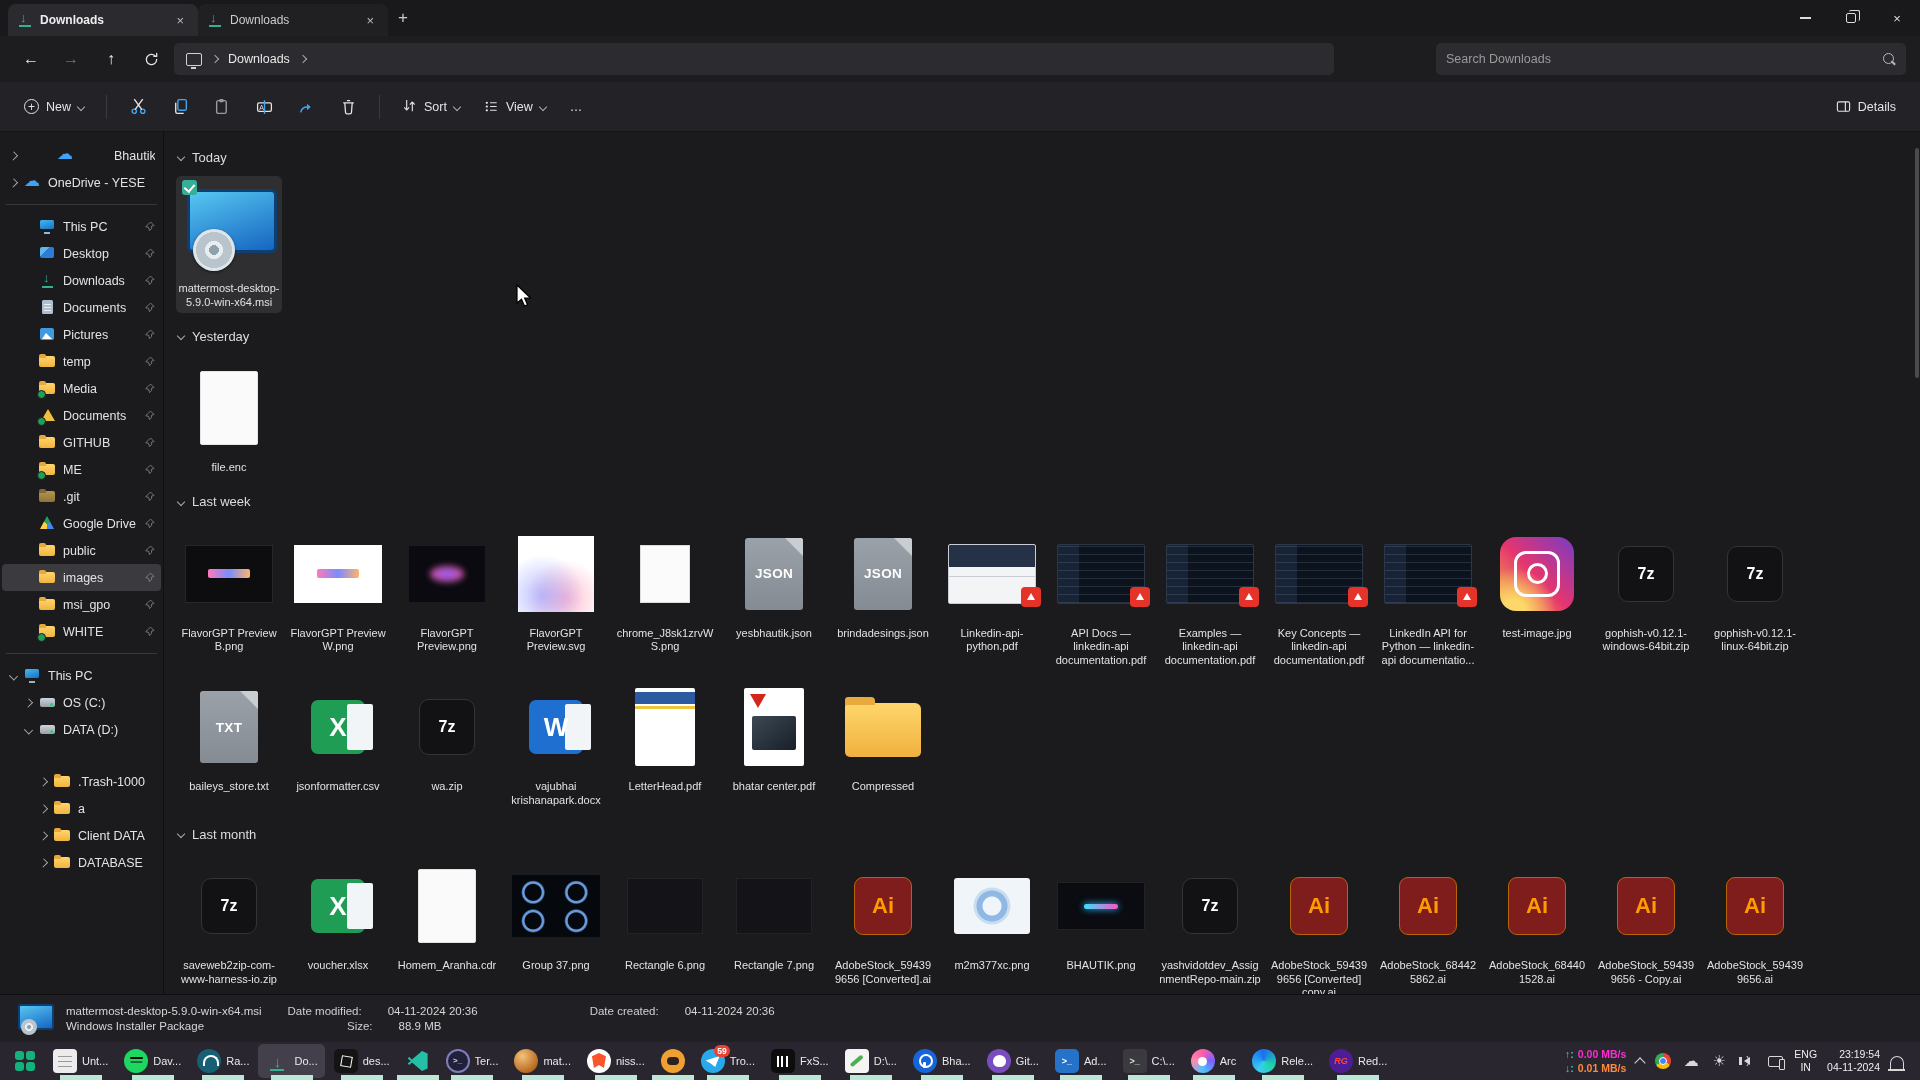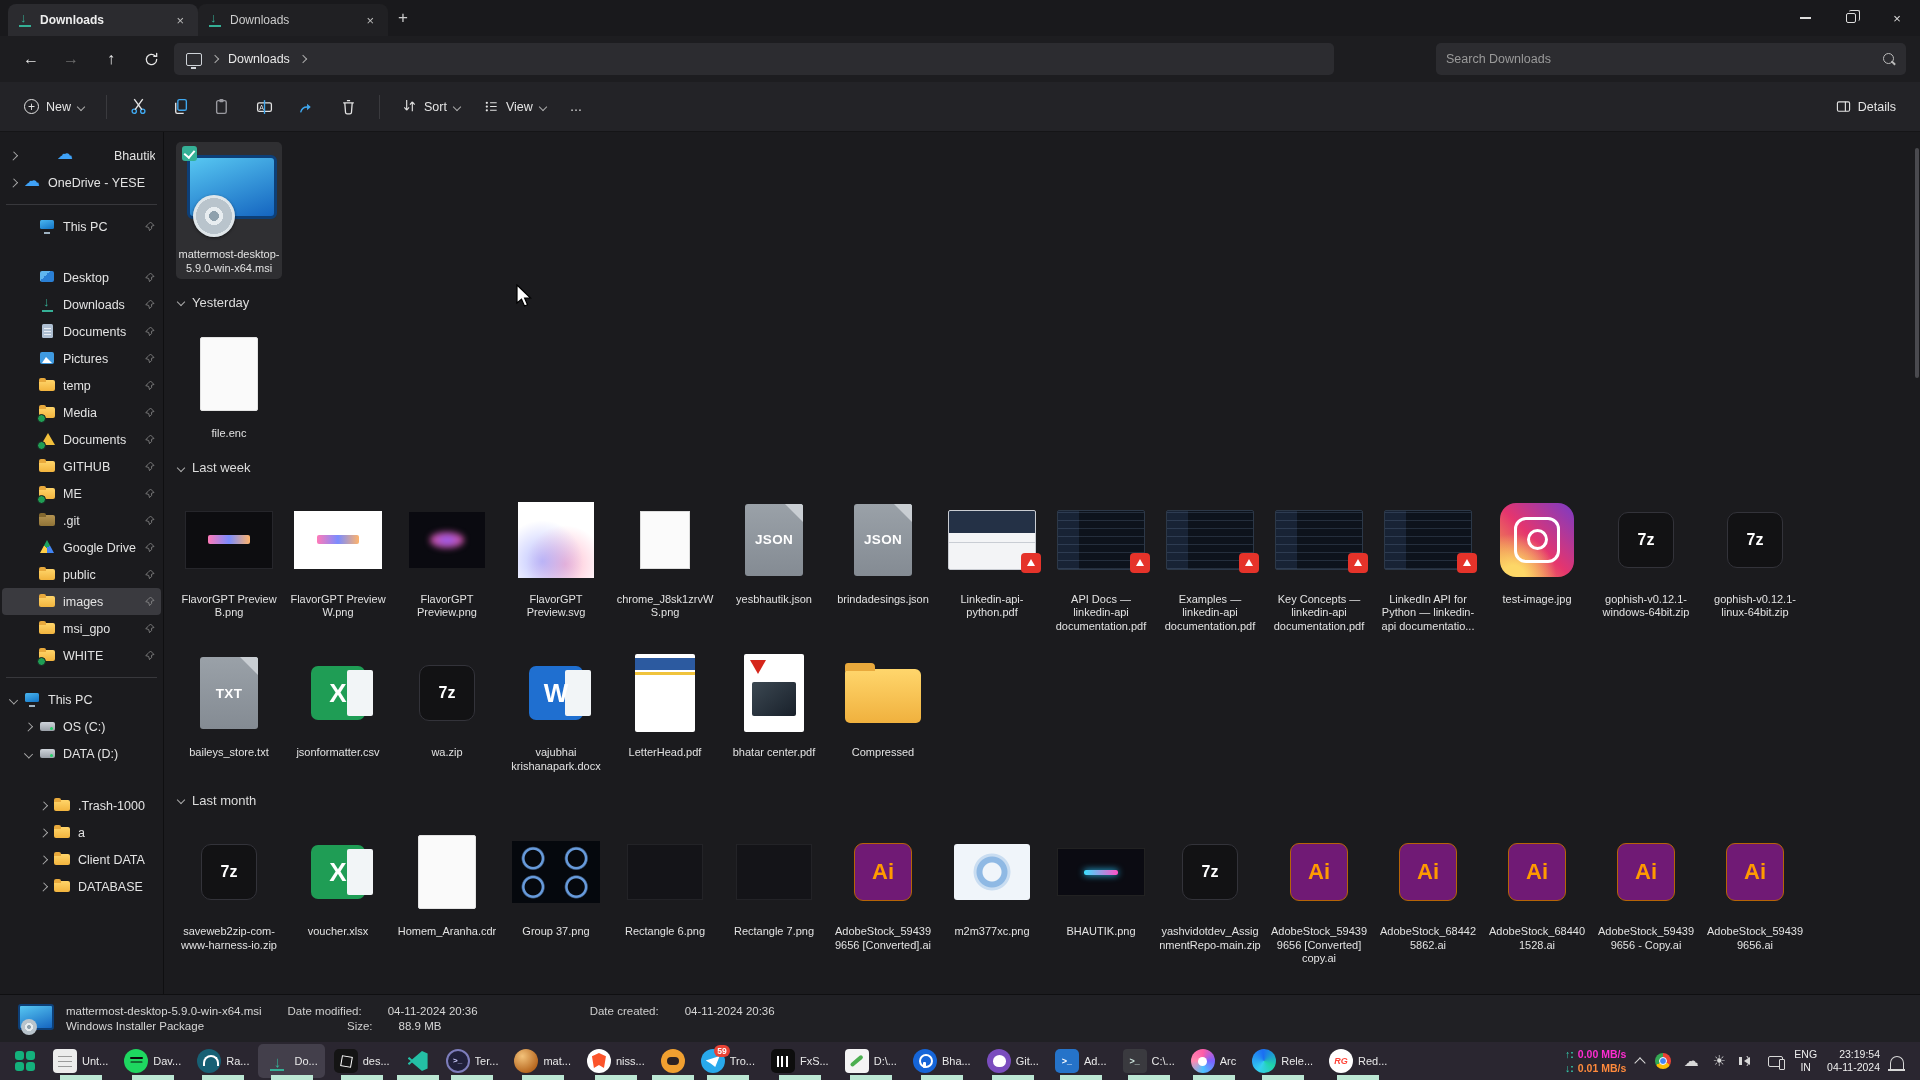--- a/index.html
+++ b/index.html
@@ -111,21 +111,21 @@
   .k-zip7{width:56px;height:56px;background:#121214;border:1px solid #33333a;border-radius:10px}
   .k-zip7 .glyph{font-size:16px}
   .k-xlsx{width:54px;height:54px;background:#1f9d55;border-radius:7px}
   .k-xlsx::before{content:"";position:absolute;right:-8px;top:4px;width:26px;height:46px;background:#f2f5f7;border-radius:2px;z-index:1}
   .k-xlsx .glyph{font-size:26px}
   .k-docx{width:54px;height:54px;background:#1f6fd0;border-radius:7px}
   .k-docx::before{content:"";position:absolute;right:-8px;top:4px;width:26px;height:46px;background:#f2f5f7;border-radius:2px;z-index:1}
   .k-docx .glyph{font-size:26px}
   .k-folder{width:76px;height:54px;background:linear-gradient(#ffd66c,#f0b13e);border-radius:4px 6px 5px 5px;margin-top:6px}
   .k-folder::before{content:"";position:absolute;left:0;top:-6px;width:30px;height:8px;background:#e9a93c;border-radius:3px 4px 0 0}
-  .k-ai{width:58px;height:58px;background:#701a75;border:1.5px solid #b66407;border-radius:9px}
+  .k-ai{width:58px;height:58px;background:#7f1d1d;border:1.5px solid #b66407;border-radius:9px}
   .k-ai .glyph{color:var(--ai_orange);font-size:22px}
   .k-pdf-shot{width:88px;height:60px;border:1px solid #2c3848;border-radius:2px;
     background:linear-gradient(90deg,#17202e 24%,#0e141d 24%);
     background-image:repeating-linear-gradient(0deg,rgba(160,190,230,.16) 0 1.5px,transparent 1.5px 8px),linear-gradient(90deg,#182335 24%,#0d131c 24%)}
   .k-pdf-doc{width:88px;height:60px;border:1px solid #c9ccd2;border-radius:2px;background:
     linear-gradient(#243146 0 38%,#f3f4f6 38%);
     background-image:repeating-linear-gradient(0deg,transparent 0 26px,#c9cdd4 26px 27px,transparent 27px 33px),linear-gradient(#243146 0 38%,#f3f4f6 38%)}
   .k-pdf-letter{width:60px;height:78px;background:#fff;border-radius:2px}
   .k-pdf-letter::before{content:"";position:absolute;left:0;top:4px;width:100%;height:12px;background:#2c5aa0}
   .k-pdf-letter::after{content:"";position:absolute;left:0;top:18px;width:100%;height:3px;background:#f0c33c}
@@ -207,21 +207,21 @@
   .i-onepassword::before{content:"";position:absolute;left:6px;top:5px;width:10px;height:10px;border:2.2px solid #fff;border-radius:50%}
   .i-onepassword::after{content:"";position:absolute;left:10.5px;top:13px;width:2.5px;height:6px;background:#fff;border-radius:1px}
   .i-github{background:#7a4dbe}
   .i-github::before{content:"";position:absolute;left:6px;top:6px;width:13px;height:12px;background:#fff;border-radius:50% 50% 46% 46%}
   .i-powershell{background:#2573c9;border-radius:5px}
   .i-cmd{background:#3a3a3f;border-radius:4px}
   .i-cmd .tglyph{color:#cfe8e0}
   .i-arc{background:conic-gradient(#ff5ca8,#7b61ff,#4cc3ff,#ff8ab0,#ff5ca8)}
   .i-arc::before{content:"";position:absolute;width:9px;height:9px;border-radius:50%;background:#fff;left:7.5px;top:7.5px}
   .i-edge{background:conic-gradient(from 210deg,#35d0f0,#1b6ef3 40%,#20d3a8 75%,#35d0f0)}
-  .i-redgiant{background:#ffffff;border-radius:12px}
+  .i-redgiant{background:#4c1d95;border-radius:12px}
   .i-redgiant .tglyph{color:#ff4438;font-style:italic}
 
   
   .tray{margin-left:auto;display:flex;align-items:center;gap:10px;padding-right:10px}
   .net{display:flex;flex-direction:column;gap:1px;font-size:10.5px;font-weight:700;line-height:1.2}
   .net .row{display:flex;gap:4px}
   .net .arrow{color:var(--net_arrow)}
   .net .up{color:var(--net_up)}
   .net .down{color:var(--net_down)}
   .tchev{width:8px;height:8px;border-right:1.6px solid #d8d8d8;border-bottom:1.6px solid #d8d8d8;transform:rotate(-135deg);margin-top:4px}
@@ -390,21 +390,21 @@
         <div class="sdiv"></div>
         <div>
             <div class="srow" style="padding-left: 21px;">
     <span class="schev none"></span>
     <span class="si si-monitor"></span>
     <span class="slabel">This PC</span>
     <svg class="pin" width="11" height="11" viewBox="0 0 16 16">
       <path d="M9.5 1.5 14.5 6.5 11 7.6 11 11 8 14 6.8 9.4 2.5 8.2 6 5 Z" fill="none" stroke="#9a9a9a" stroke-width="1.4" stroke-linejoin="round"></path>
     </svg>
   </div>
-            <div class="srow" style="padding-left: 21px; margin-top: 24px;">
+            <div class="srow" style="padding-left: 21px;">
     <span class="schev none"></span>
     <span class="si si-desktop"></span>
     <span class="slabel">Desktop</span>
     <svg class="pin" width="11" height="11" viewBox="0 0 16 16">
       <path d="M9.5 1.5 14.5 6.5 11 7.6 11 11 8 14 6.8 9.4 2.5 8.2 6 5 Z" fill="none" stroke="#9a9a9a" stroke-width="1.4" stroke-linejoin="round"></path>
     </svg>
   </div>
             <div class="srow" style="padding-left: 21px;">
     <span class="schev none"></span>
     <span class="si si-download"></span>
@@ -568,20 +568,24 @@
     <span class="schev chev right"></span>
     <span class="si si-folder"></span>
     <span class="slabel">DATABASE</span>
 
   </div>
           </div>
       </div>
       <div class="content">
         <div class="vscroll"></div>
       <div class="section">
+    <div class="sec-head">
+      <span class="chev down"></span>
+      <span class="sec-title">Today</span>
+    </div>
     <div class="grid">
               <div class="tile selected">
     <span class="check"></span>
     <div class="thumb">
       <span class="art k-msi">
                     <span class="glyph"></span>
                   </span>
     </div>
     <div class="fname">mattermost-desktop-5.9.0-win-x64.msi</div>
   </div>

